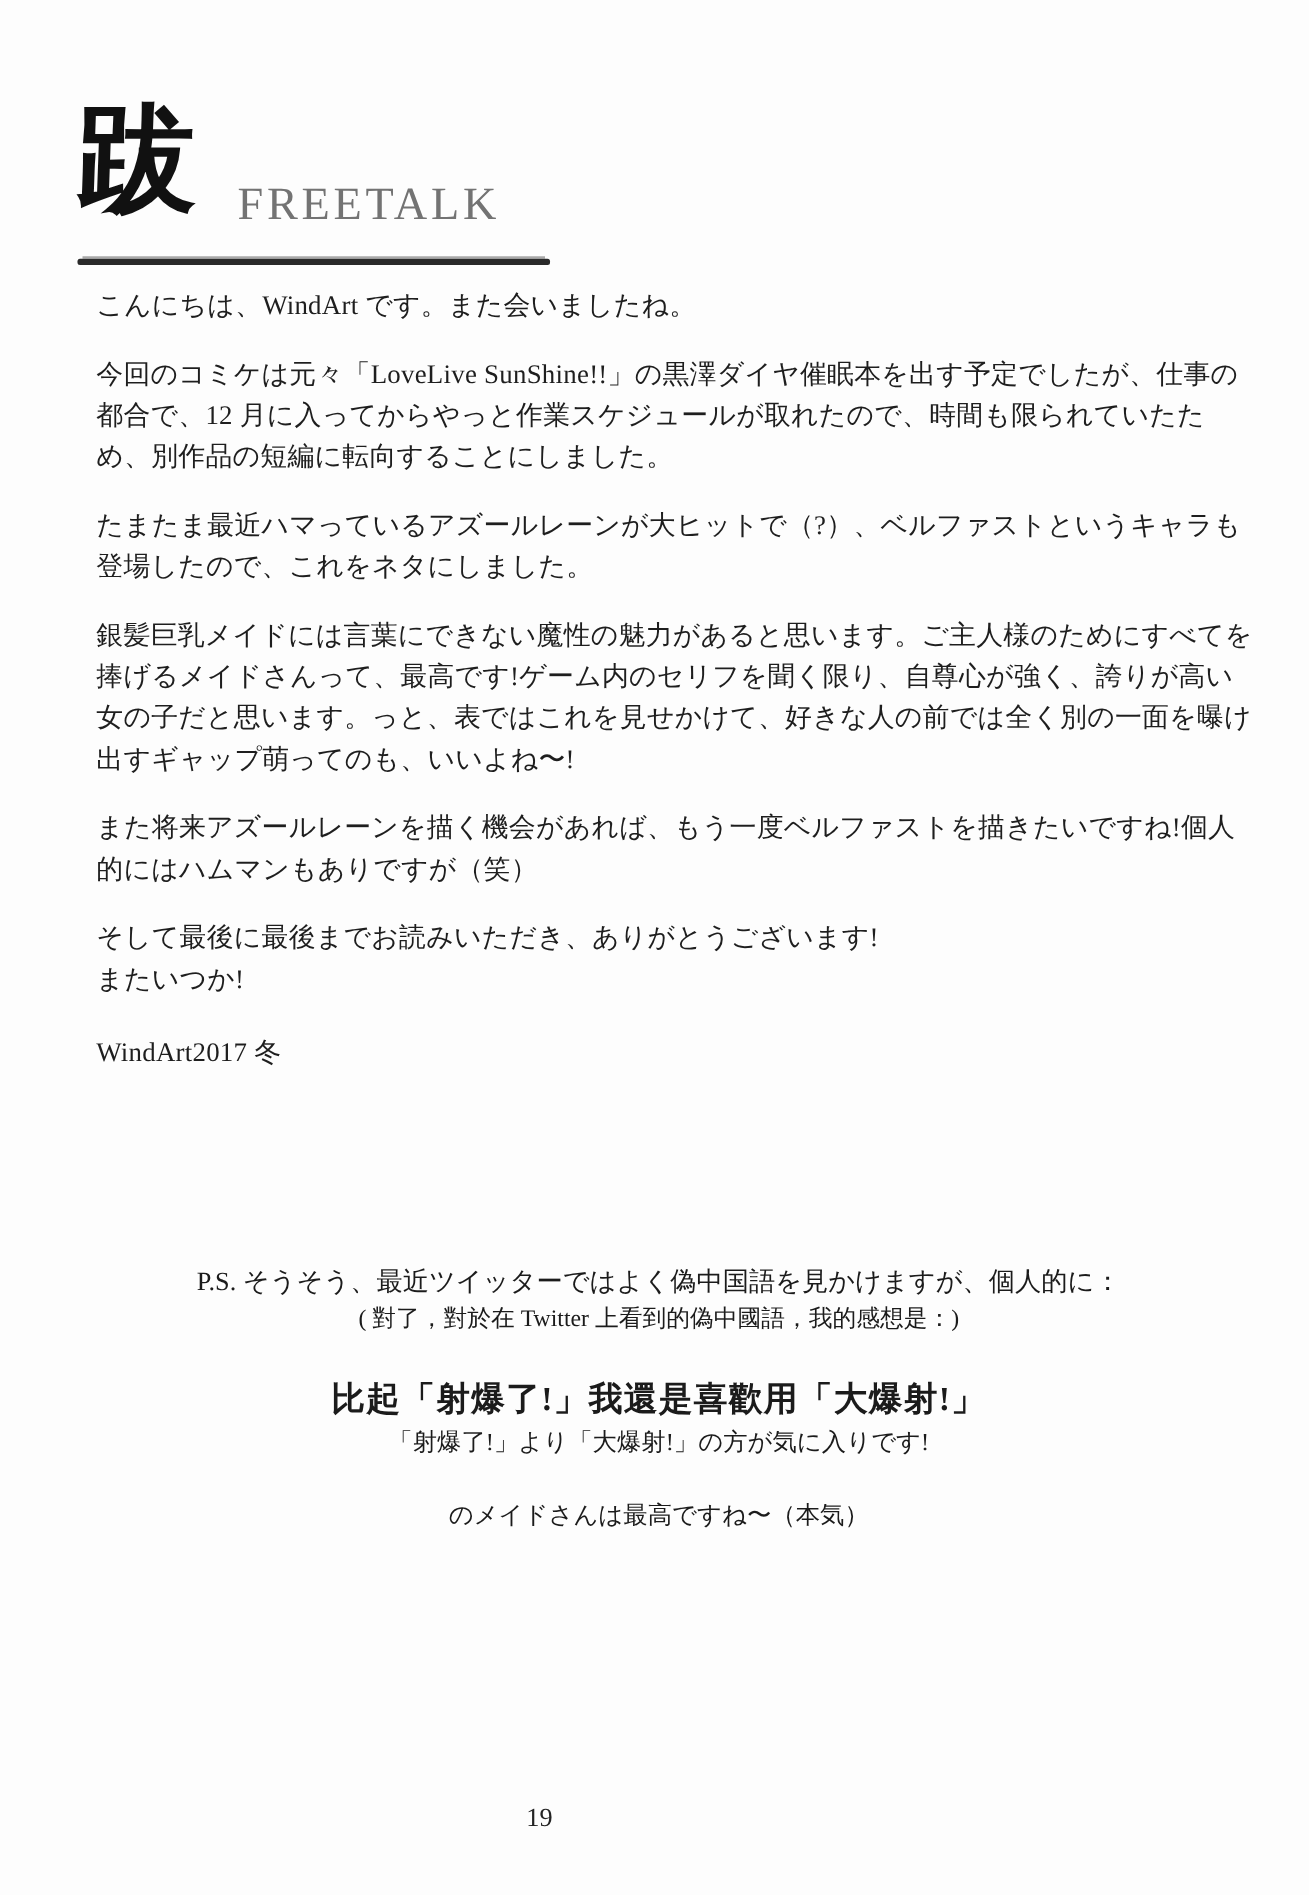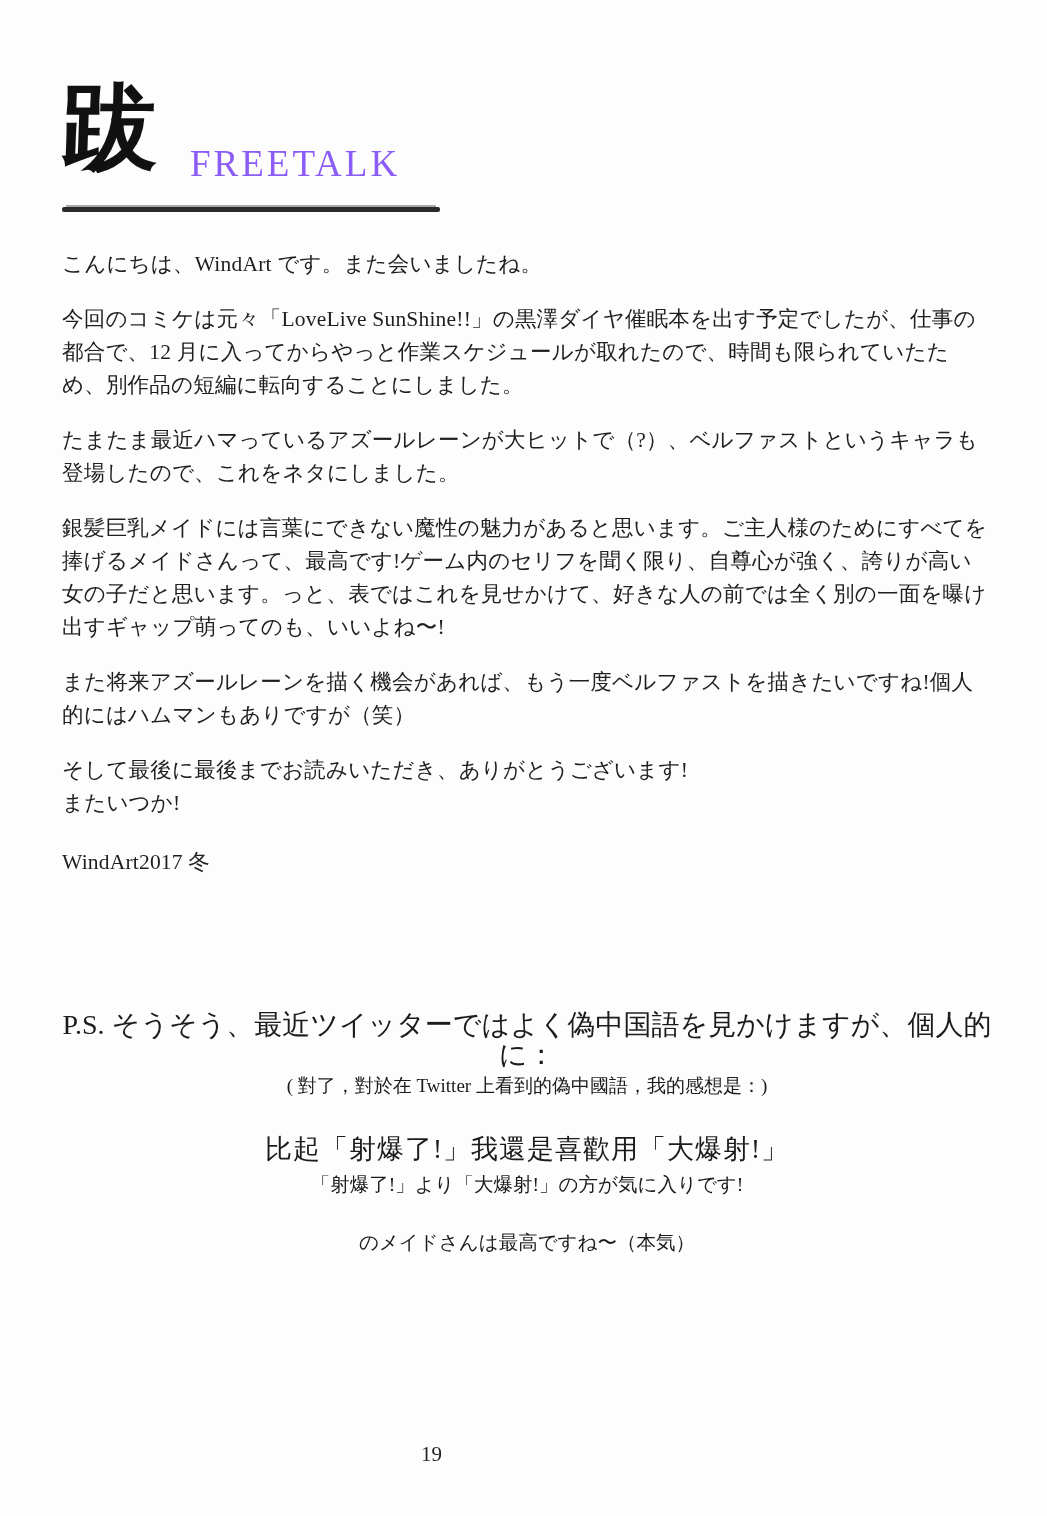--- a/index.html
+++ b/index.html
@@ -43,21 +43,21 @@
     transform: scaleX(1.02) skewX(-2deg);
   }
   .freetalk {
     position: absolute;
     left: 128px;
     top: 56px;
     font-family: "Liberation Serif", serif;
     font-size: 37px;
     line-height: 40px;
     letter-spacing: 3px;
-    color: #8b5cf6;
+    color: #737373;
   }
   .rule {
     position: absolute;
     left: 62px;
     top: 207px;
     width: 378px;
     height: 5px;
     background: #2a2a2a;
     border-radius: 2px;
   }
@@ -67,24 +67,23 @@
     left: 4px;
     top: -2px;
     width: 370px;
     height: 2px;
     background: #555;
     opacity: .5;
   }
   
   .body-text {
     position: absolute;
-    left: 62px;
+    left: 77px;
     top: 228px;
     width: 930px;
-    margin-top: 20px;
   }
   .para {
     font-size: 21.5px;
     line-height: 33px;
     letter-spacing: .2px;
     margin: 0 0 22px 0;
     text-align: left;
     color: #1e1e1e;
   }
   .para.tight { margin-bottom: 0; }
@@ -92,33 +91,33 @@
 
   
   .ps-block {
     position: absolute;
     left: 62px;
     top: 1010px;
     width: 930px;
     text-align: center;
   }
   .ps-line1 {
-    font-size: 28px;
+    font-size: 21px;
     line-height: 30px;
     margin-bottom: 2px;
   }
   .ps-line2 {
     font-size: 19px;
     line-height: 28px;
     margin-bottom: 30px;
   }
   .big-line {
     font-size: 27px;
     line-height: 38px;
-    font-weight: 400;
+    font-weight: 700;
     letter-spacing: 1px;
     margin-bottom: 2px;
   }
   .small-line {
     font-size: 19.5px;
     line-height: 30px;
     margin-bottom: 28px;
   }
   .big-line.second { font-size: 25px; }
   .big-line.third { font-size: 25px; }

